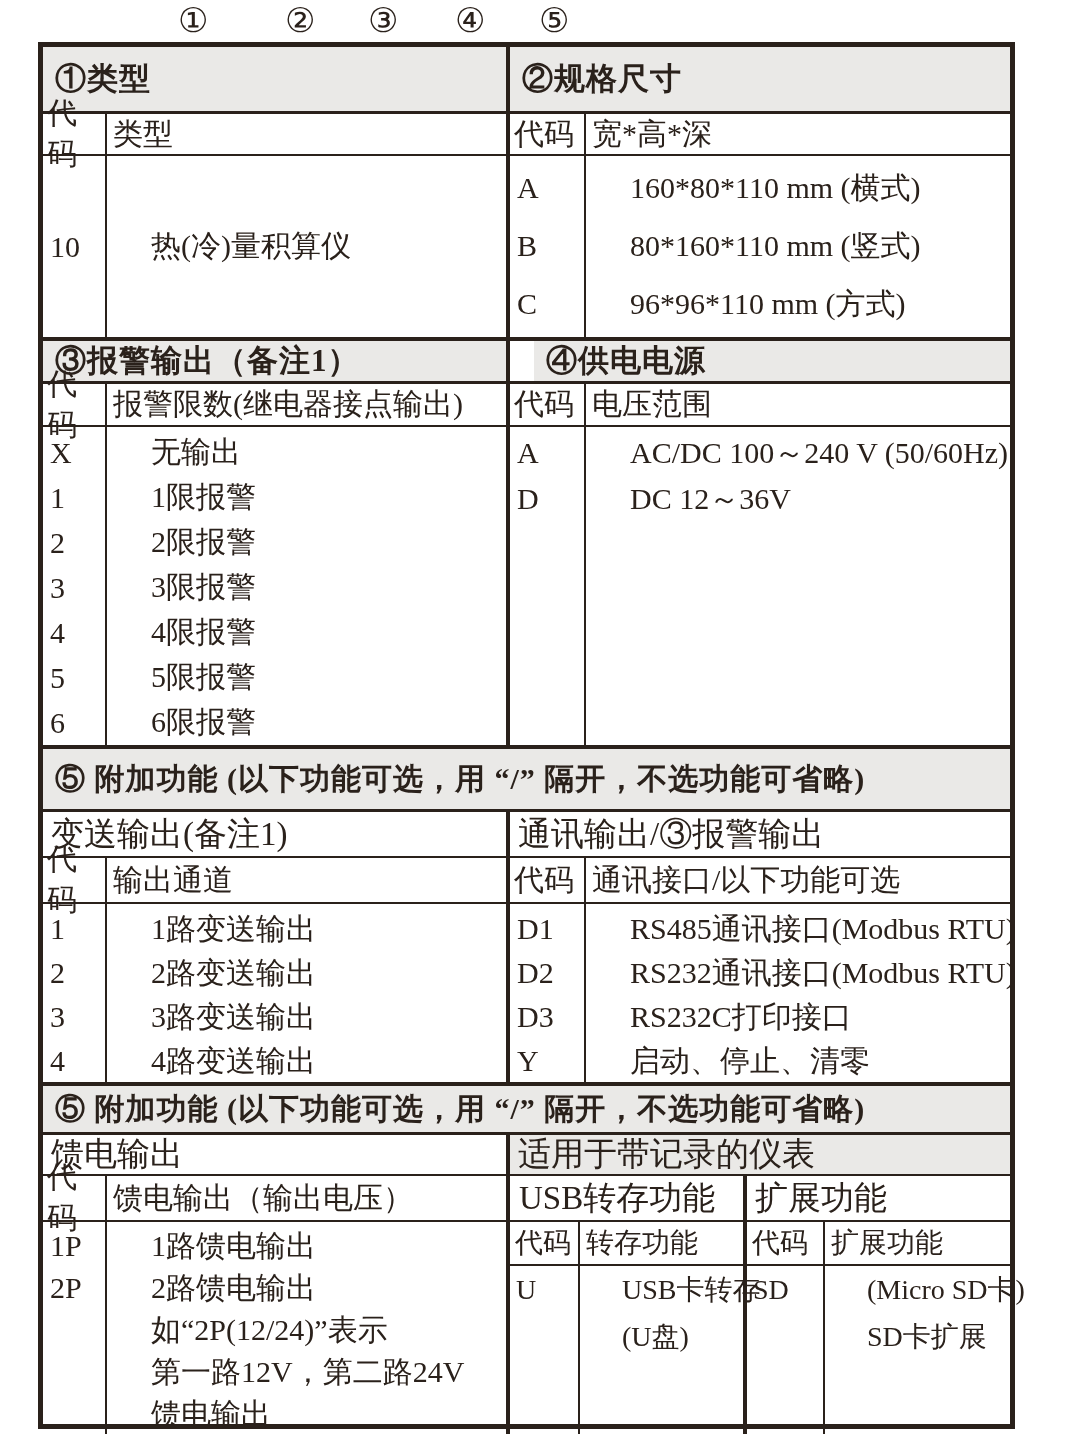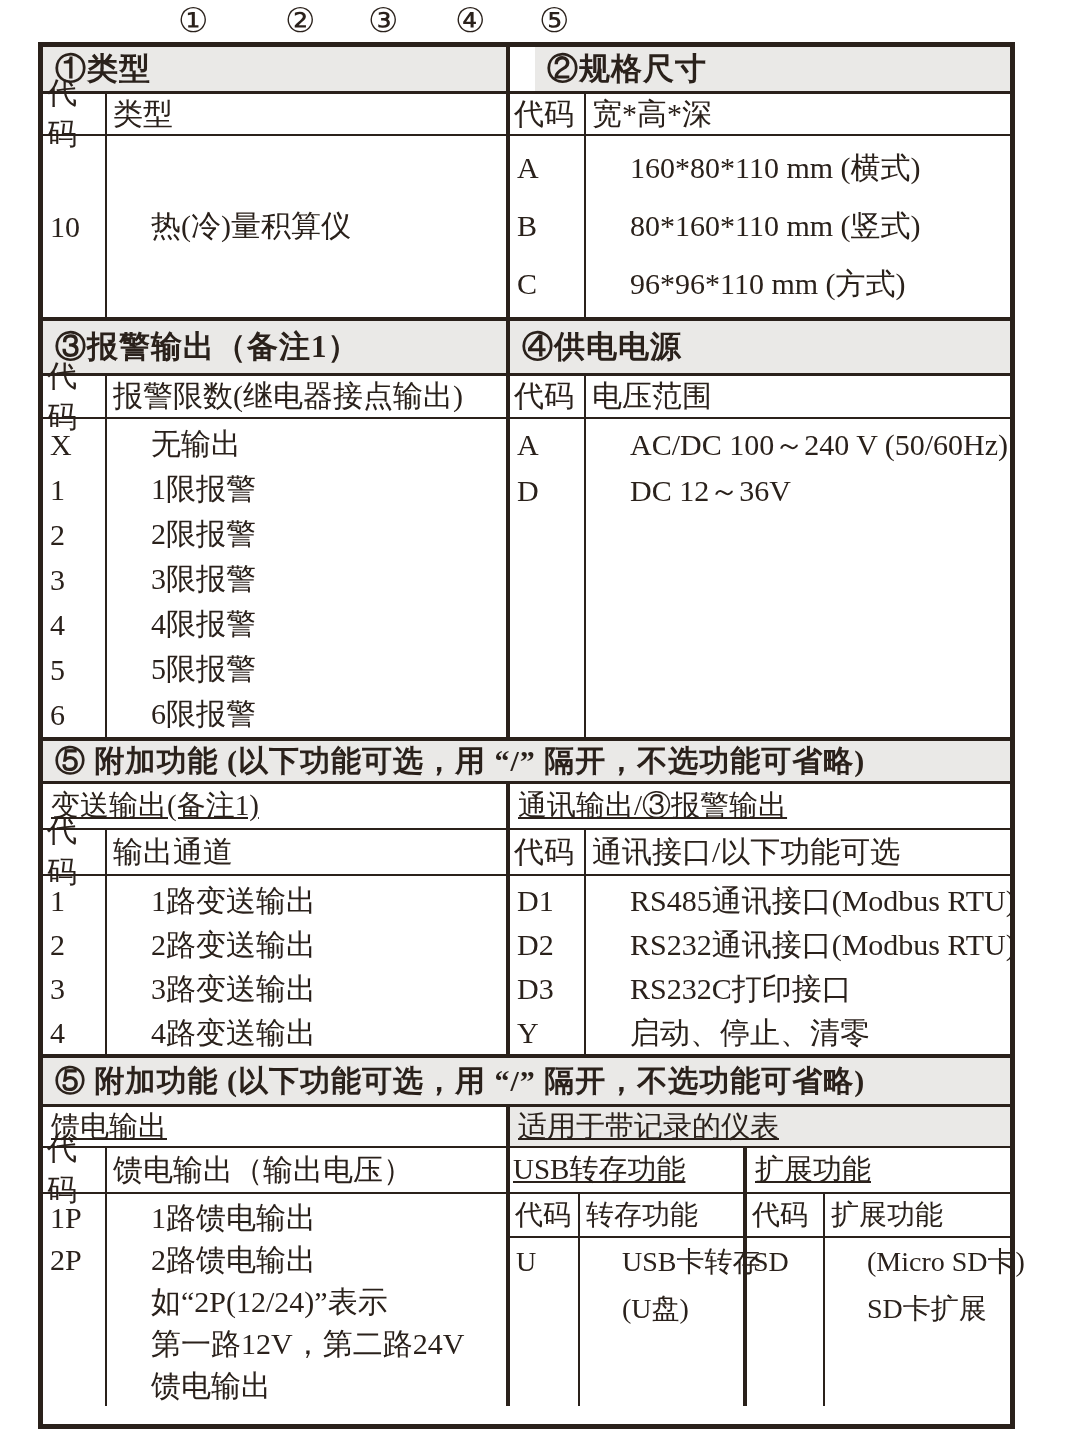--- a/index.html
+++ b/index.html
@@ -21,33 +21,33 @@
 
   
   .tbl{
     position:absolute;left:38px;top:42px;width:977px;height:1387px;
     border:5px solid var(--bc);display:flex;flex-direction:column;background:#fff;
   }
   .row{display:flex;flex-shrink:0;width:100%;}
   .bt2{border-top:2px solid var(--bc);}
   .bt3{border-top:3px solid var(--bc);}
   .bt4{border-top:4px solid var(--bc);}
-  .h52{height:44px;gap:25px;} .h43{height:43px;} .h183{height:183px;}
-  .h56{height:56px;} .h44{height:44px;} .h320{height:320px;}
+  .h52{height:64px;} .h43{height:43px;} .h183{height:183px;}
+  .h56{height:44px;gap:24px;} .h44{height:44px;} .h320{height:320px;}
   .h47{height:47px;} .h46{height:46px;} .h180{height:180px;}
   .h50{height:50px;} .h42{height:42px;} .h214{height:214px;}
 
   .lh{width:467px;flex-shrink:0;border-right:4px solid var(--bc);display:flex;}
   .rh{flex:1;display:flex;min-width:0;}
   .gray{background:var(--gray);}
 
   .title{align-items:center;padding-left:12px;font-size:31px;font-weight:600;letter-spacing:1px;}
   .band{align-items:center;padding-left:12px;font-size:30px;font-weight:600;letter-spacing:1px;display:flex;width:100%;}
 
-  .sub{align-items:center;padding-left:8px;font-size:29px;display:flex;text-decoration:underline;}
+  .sub{align-items:center;padding-left:8px;font-size:33px;display:flex;}
 
   .codecol{
     width:64px;flex-shrink:0;border-right:2px solid var(--bc);
     display:flex;flex-direction:column;padding-left:7px;font-size:30px;
   }
   .rh .codecol{width:76px;}
   .valcol{flex:1;display:flex;flex-direction:column;padding-left:8px;font-size:30px;min-width:0;margin-left:36px;}
   .codecol .ln,.valcol .ln{height:var(--lh,45px);display:flex;align-items:center;flex-shrink:0;white-space:nowrap;}
   .vcent{justify-content:center;}
   .colhead{font-size:30px;}
@@ -229,21 +229,21 @@
     <div class="row h42 bt3">
       <div class="lh sub">馈电输出</div>
       <div class="rh sub gray">适用于带记录的仪表</div>
     </div>
     <div class="row h46 bt2 colhead">
       <div class="lh">
         <div class="chc">代码</div>
         <div class="chv">馈电输出（输出电压）</div>
       </div>
       <div class="rh">
-        <div class="usbcell sub" style="padding-left:3px;">USB转存功能</div>
+        <div class="usbcell sub" style="padding-left:9px;">USB转存功能</div>
         <div class="extcell sub" style="padding-left:8px;">扩展功能</div>
       </div>
     </div>
     <div class="row h214 bt2 s4b">
       <div class="lh pt3">
         <div class="codecol">
             <div class="ln">1P</div>
             <div class="ln">2P</div>
           </div>
         <div class="valcol">

